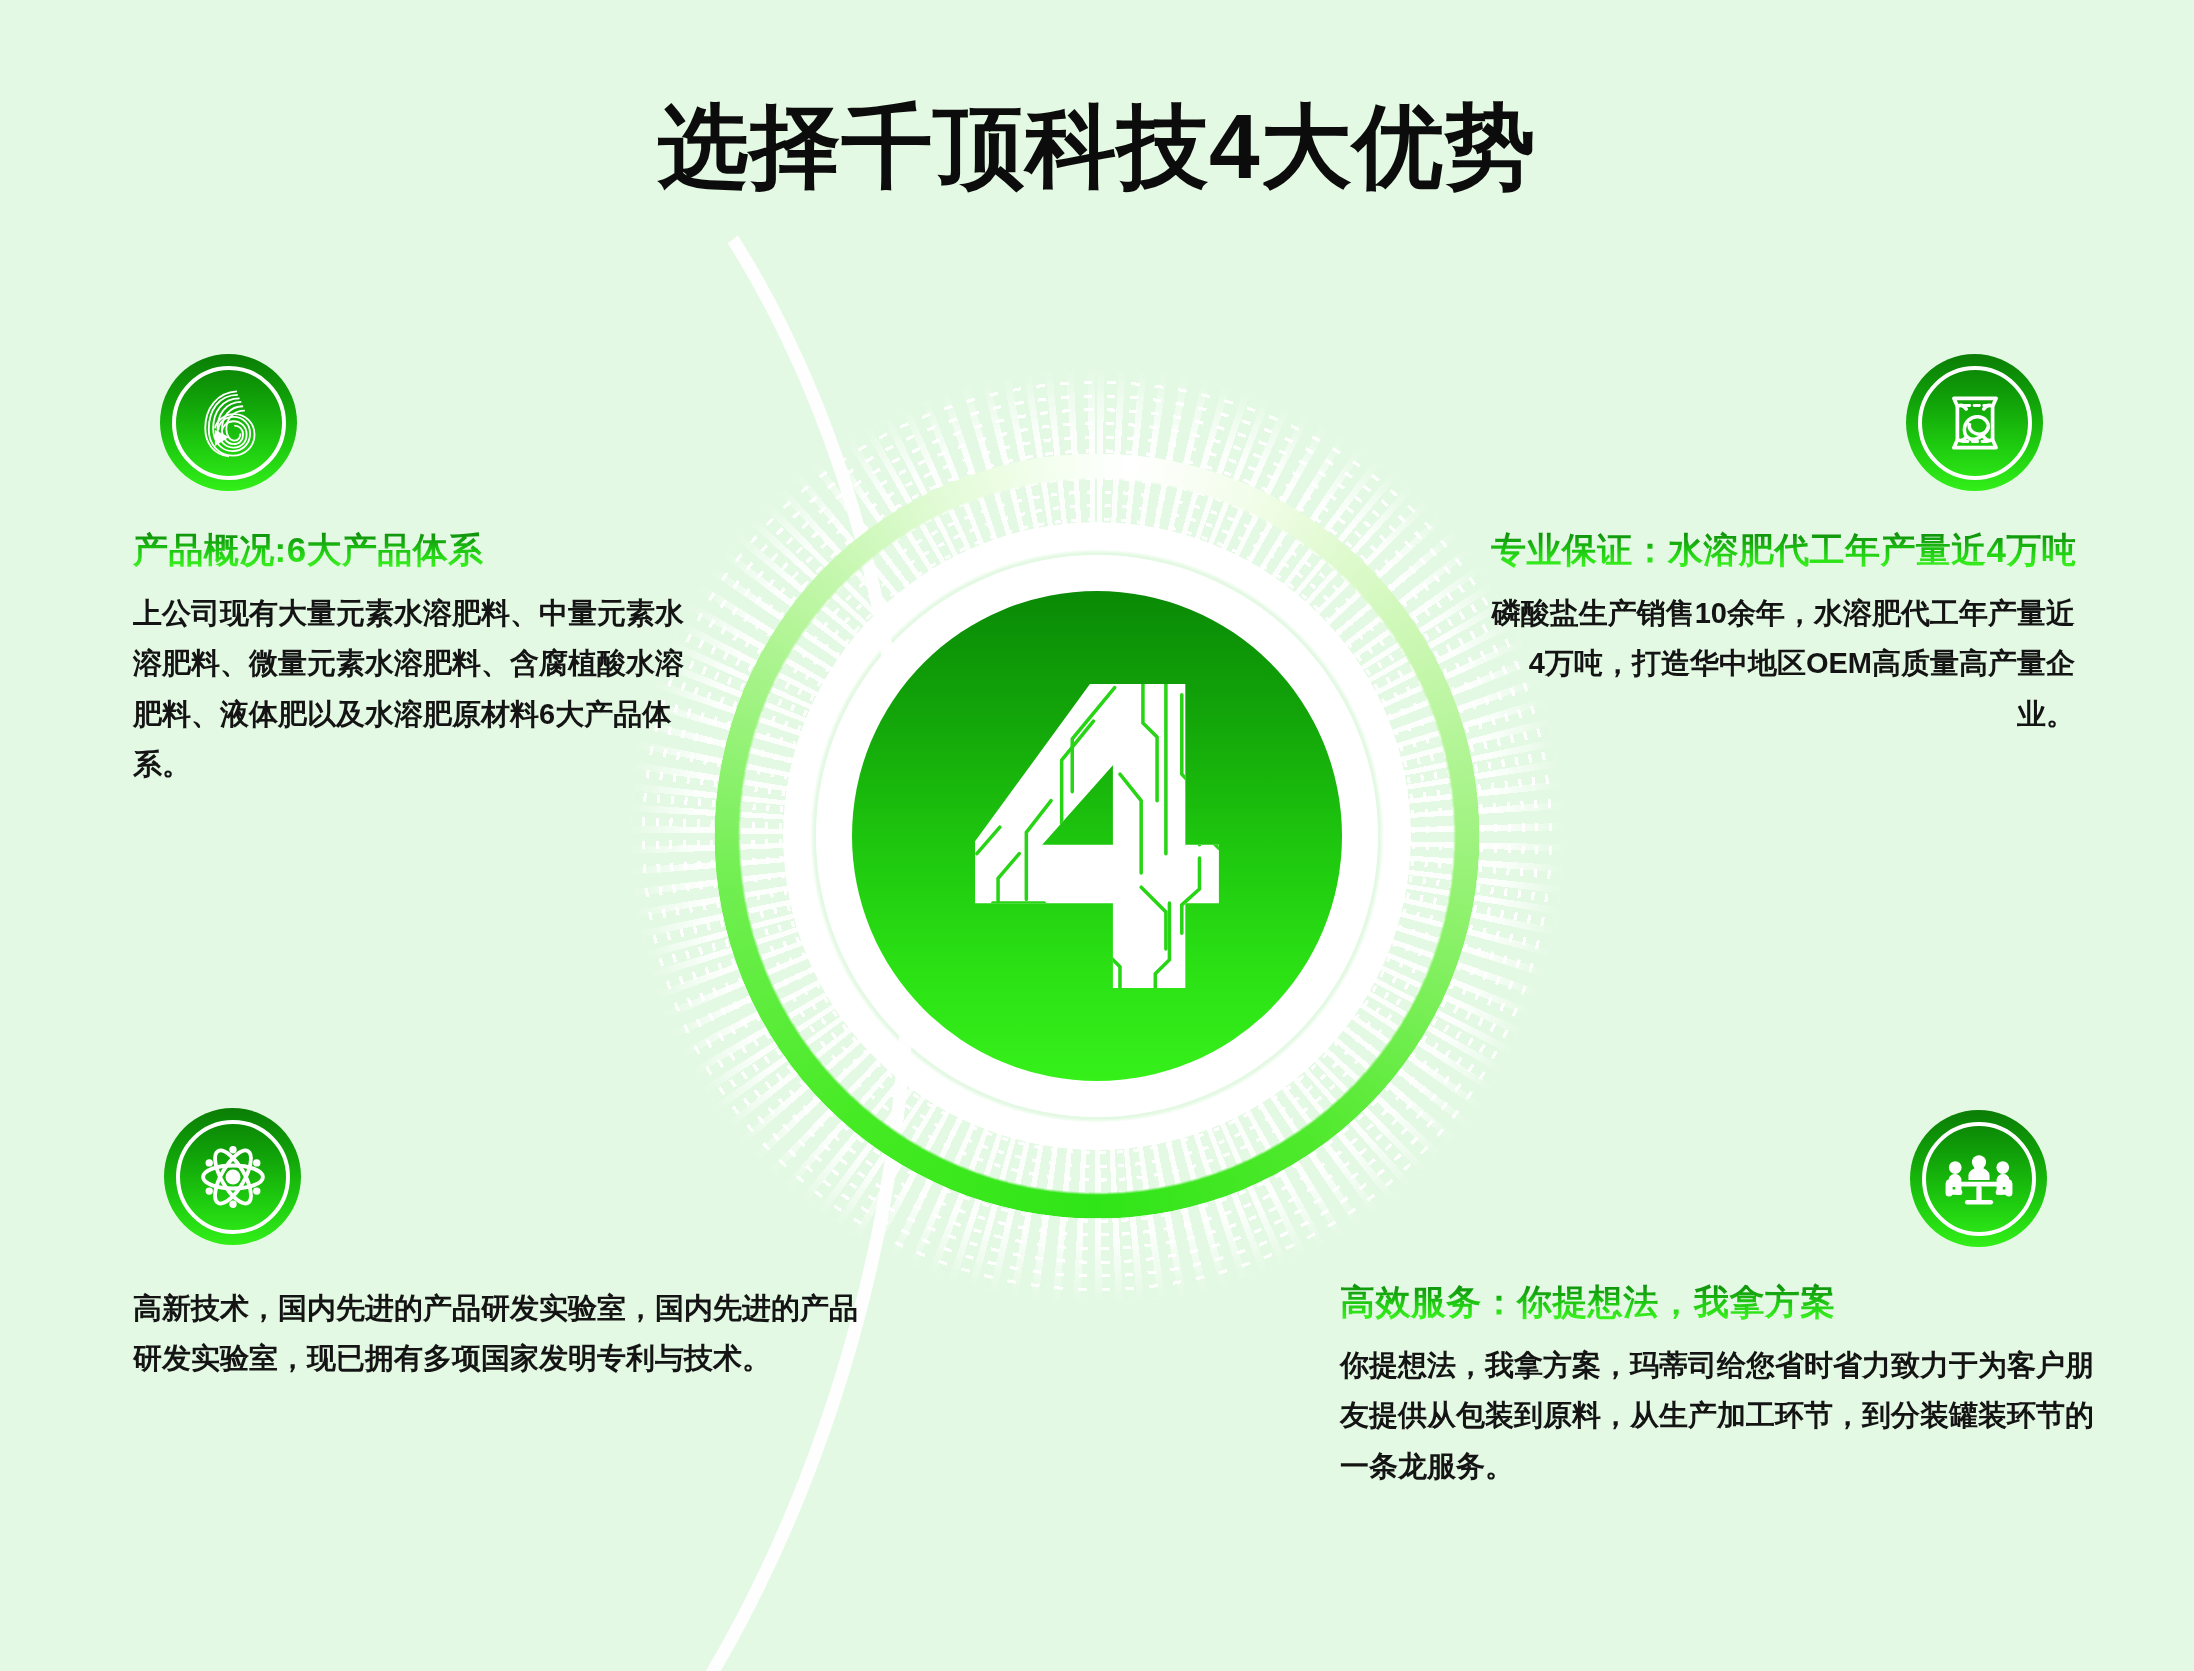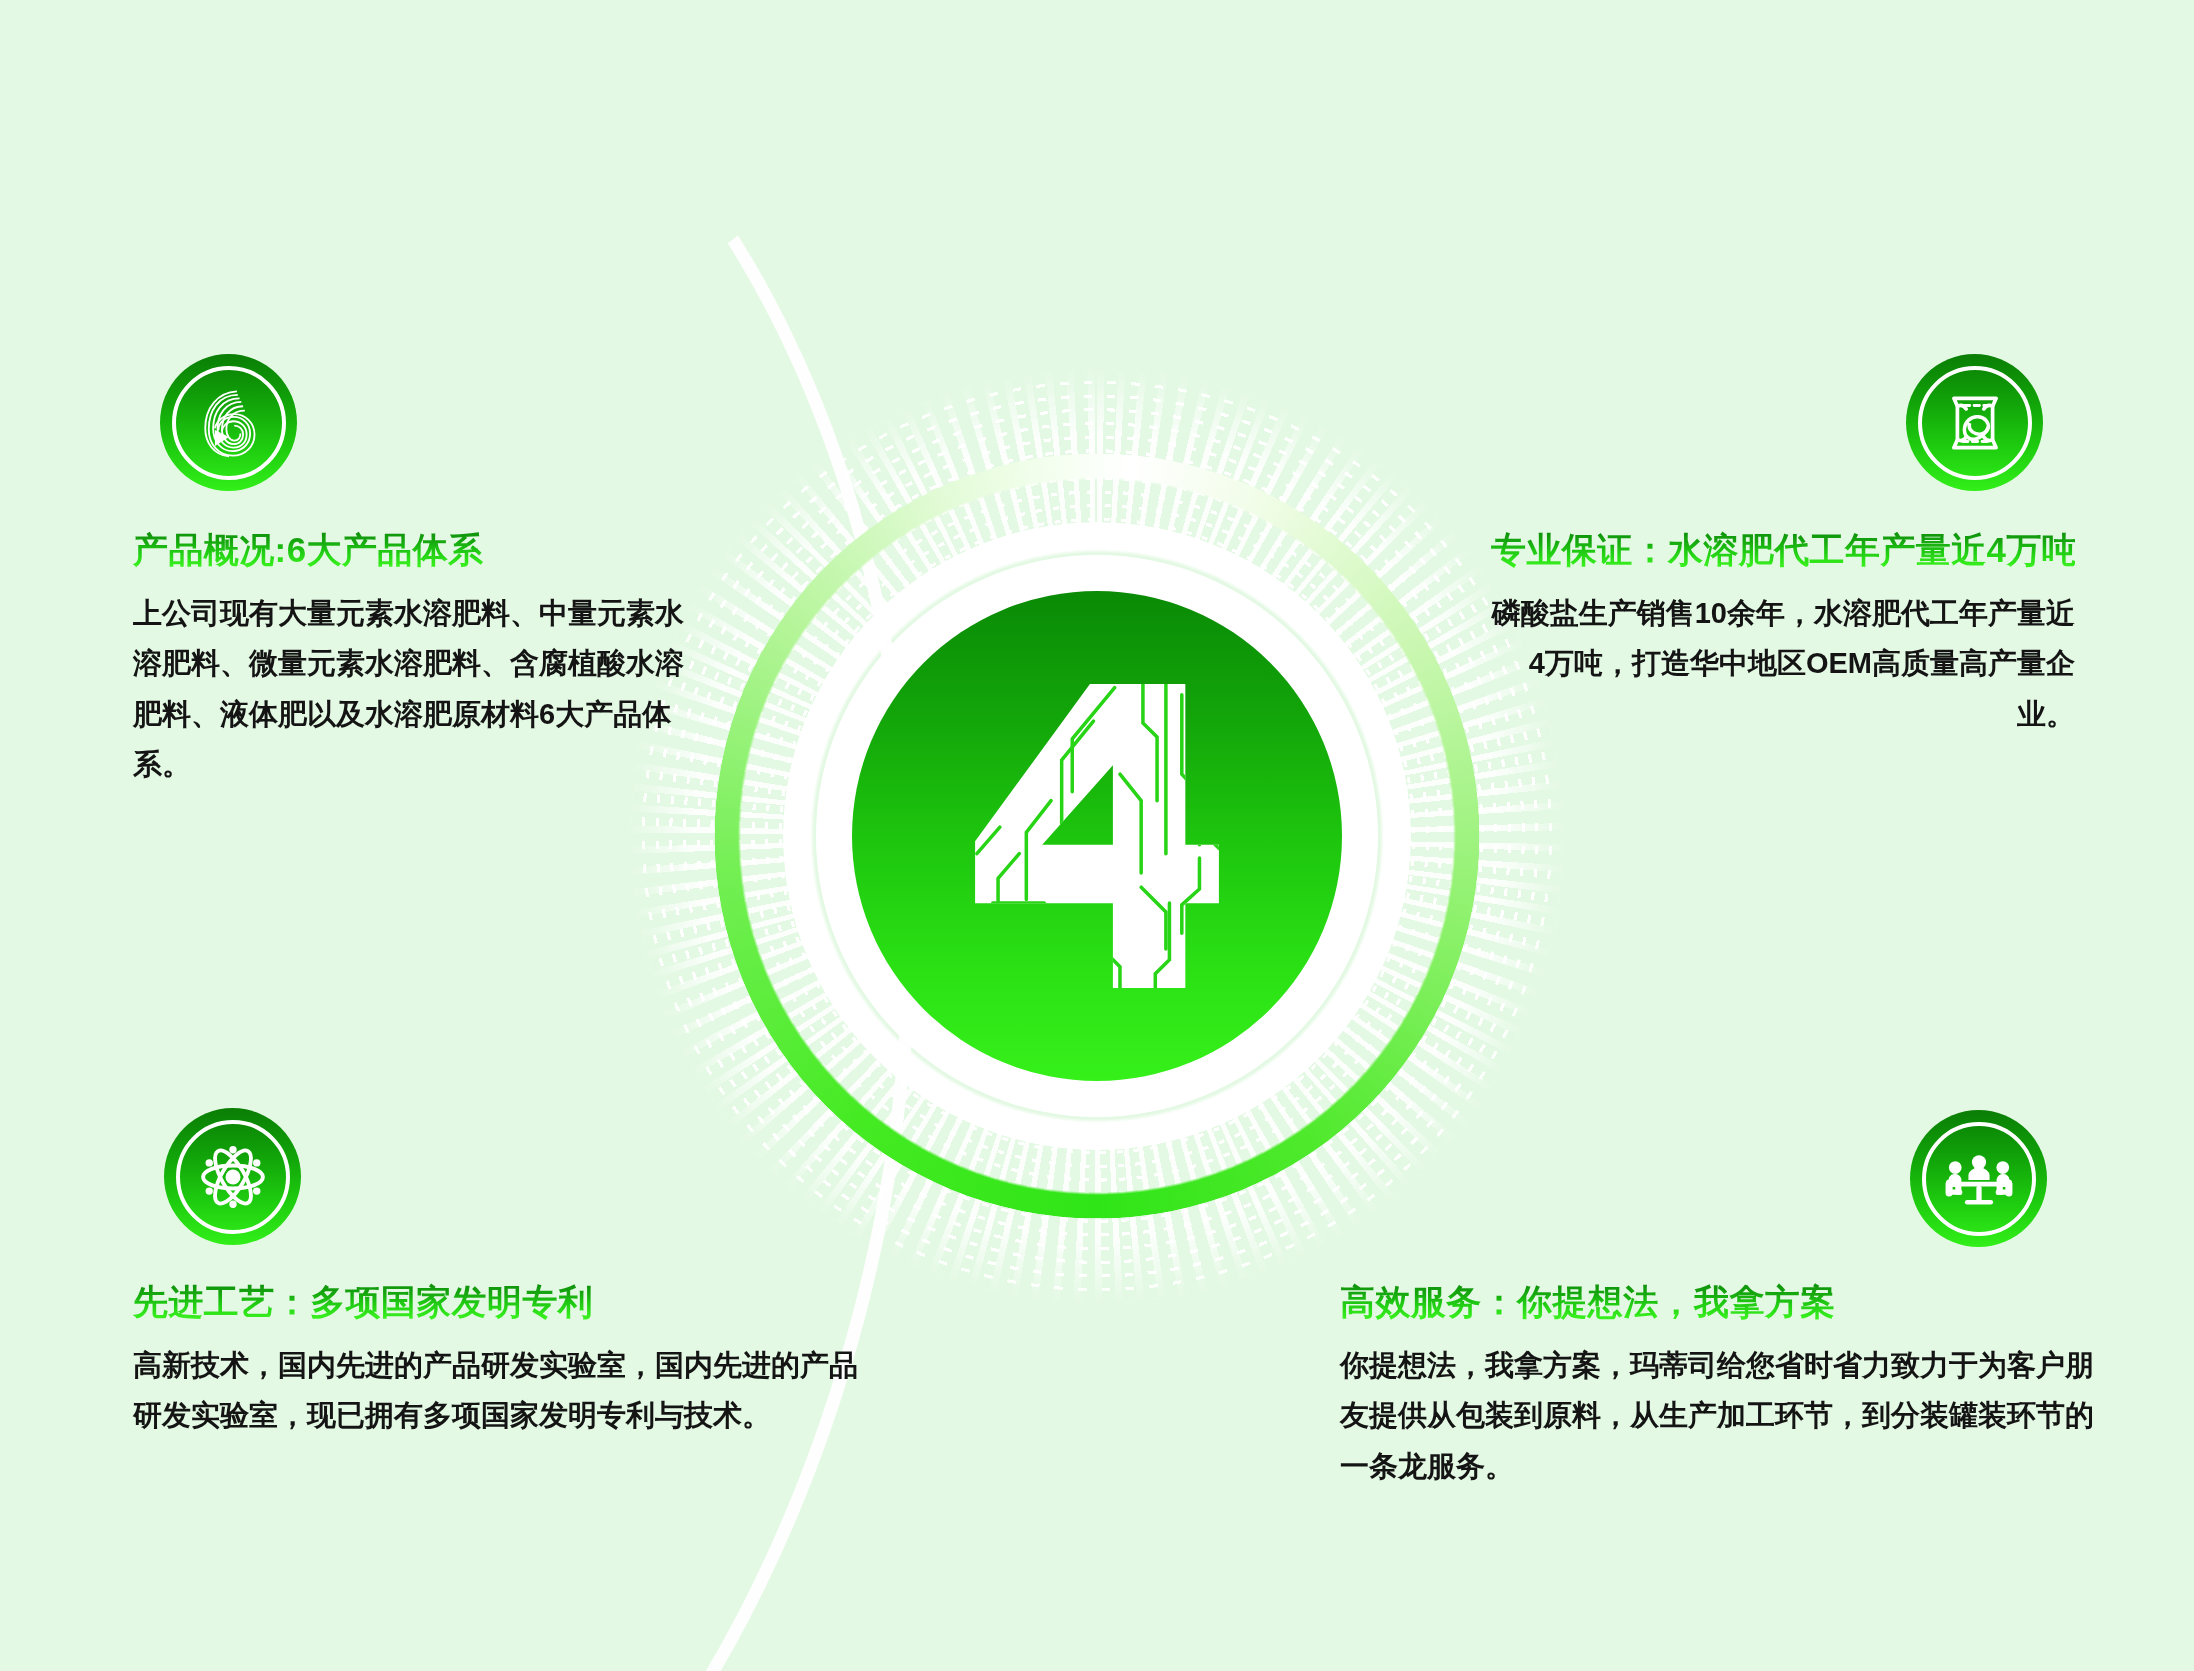--- a/index.html
+++ b/index.html
@@ -234,20 +234,21 @@
 
   <div class="bg-layer">
     <div class="arc arc-pale-top"></div>
     <div class="arc arc-white-left"></div>
     <div class="arc arc-white-left2"></div>
     <div class="arc arc-white-right"></div>
     <div class="arc arc-lime-left"></div>
     <div class="arc arc-lime-right"></div>
   </div>
 
+  <div class="main-title">选择千顶科技4大优势</div>
 
   <div class="center-wrap">
     <div class="ring dot-burst"></div>
     <div class="ring dot-burst2"></div>
     <div class="ring ring-green-outer"></div>
     <div class="ring ring-white-mid"></div>
     <div class="ring ring-white-thick"></div>
     <div class="ring core-circle">
       <svg class="core-num" viewBox="0 0 360 380">
         <defs>
@@ -365,21 +366,20 @@
     <h2>产品概况:6大产品体系</h2>
     <p>上公司现有大量元素水溶肥料、中量元素水溶肥料、微量元素水溶肥料、含腐植酸水溶肥料、液体肥以及水溶肥原材料6大产品体系。</p>
   </div>
 
   <div class="quad" id="quad-tr">
     <h2>专业保证：水溶肥代工年产量近4万吨</h2>
     <p>磷酸盐生产销售10余年，水溶肥代工年产量近4万吨，打造华中地区OEM高质量高产量企业。</p>
   </div>
 
   <div class="quad" id="quad-bl">
-    <h2>先进工艺：多项国家发明专利</h2>
     <p>高新技术，国内先进的产品研发实验室，国内先进的产品研发实验室，现已拥有多项国家发明专利与技术。</p>
   </div>
 
   <div class="quad" id="quad-br">
     <h2>高效服务：你提想法，我拿方案</h2>
     <p>你提想法，我拿方案，玛蒂司给您省时省力致力于为客户朋友提供从包装到原料，从生产加工环节，到分装罐装环节的一条龙服务。</p>
   </div>
 
 </div>
 

